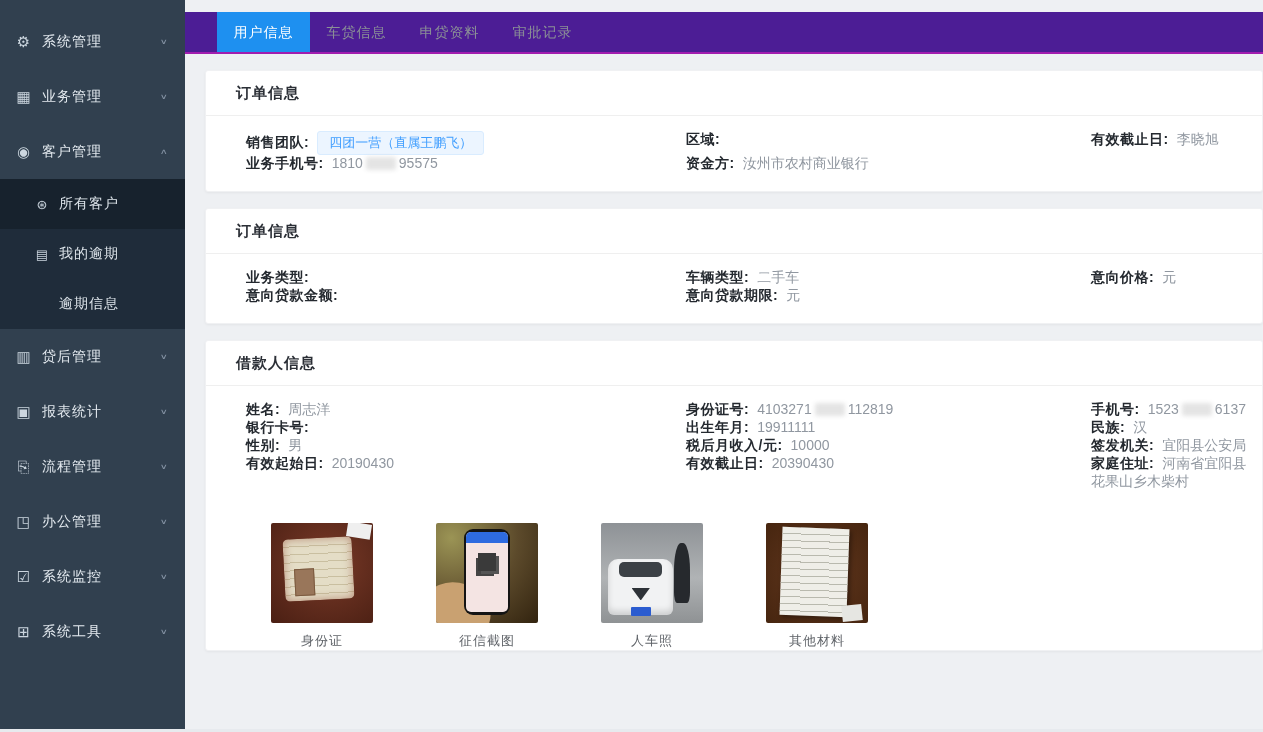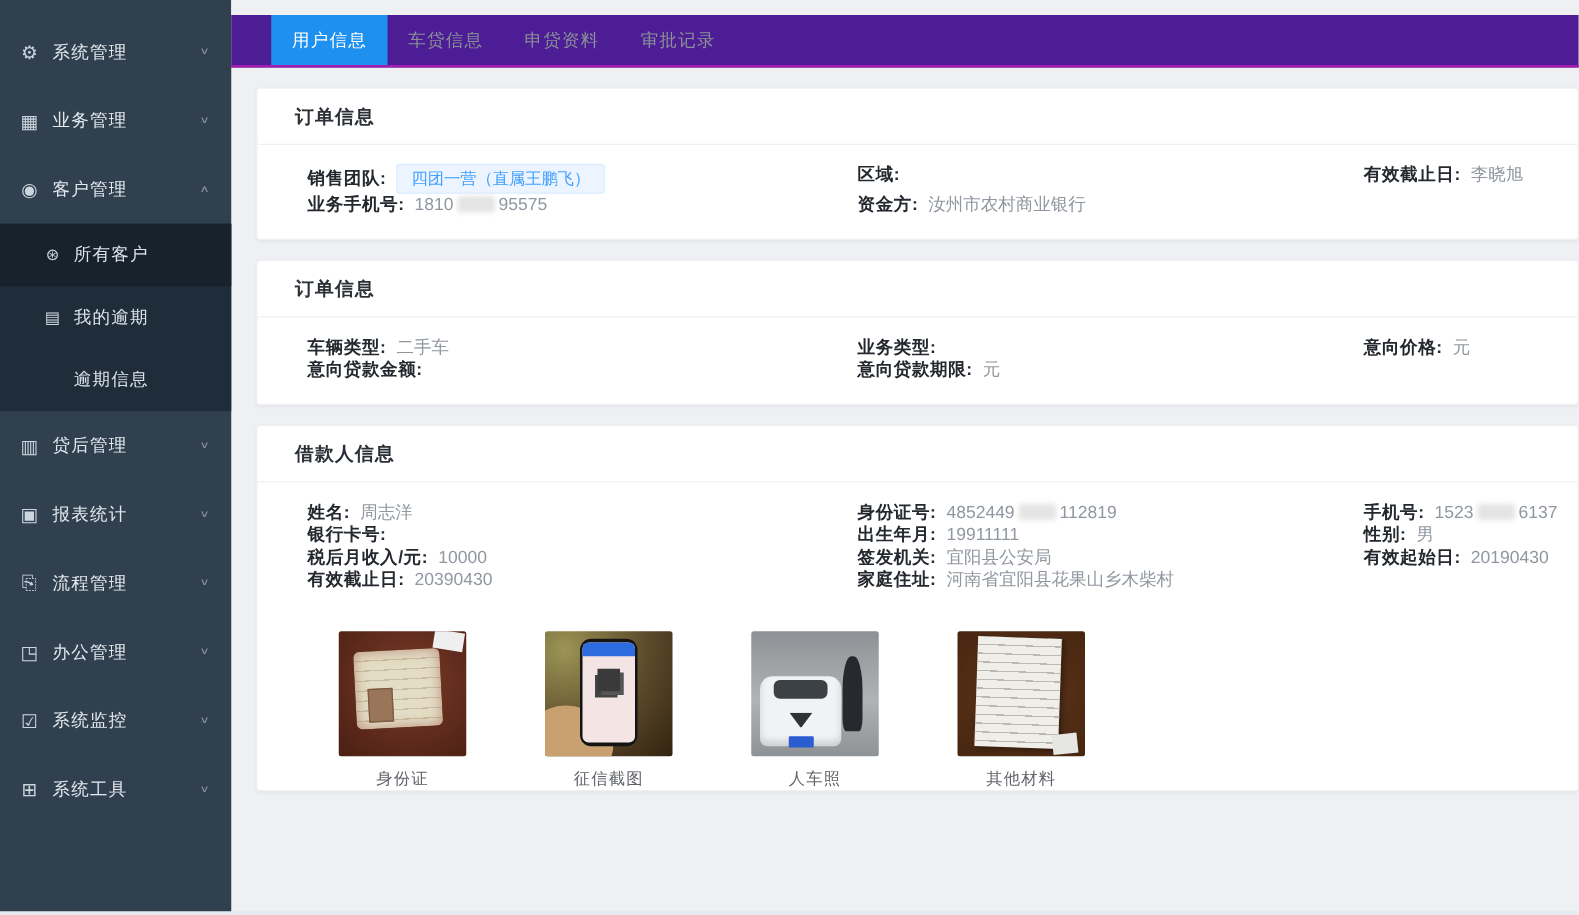--- a/index.html
+++ b/index.html
@@ -171,36 +171,37 @@
             <div class="field-cell"><span class="f-label">区域:</span><span class="f-value"></span></div>
             <div class="field-cell"><span class="f-label">有效截止日:</span><span class="f-value">李晓旭</span></div>
             <div class="field-cell"><span class="f-label">业务手机号:</span><span class="f-value"><span>1810</span><span class="blur-chip"></span><span>95575</span></span></div>
             <div class="field-cell"><span class="f-label">资金方:</span><span class="f-value">汝州市农村商业银行</span></div>
             <div class="field-cell"><span class="f-value"></span></div>
           </div>
         </section>
         <section class="card">
           <div class="card-title">订单信息</div>
           <div class="field-grid">
+            <div class="field-cell"><span class="f-label">业务类型:</span><span class="f-value"></span></div>
             <div class="field-cell"><span class="f-label">车辆类型:</span><span class="f-value">二手车</span></div>
-            <div class="field-cell"><span class="f-label">业务类型:</span><span class="f-value"></span></div>
             <div class="field-cell"><span class="f-label">意向价格:</span><span class="f-value">元</span></div>
             <div class="field-cell"><span class="f-label">意向贷款金额:</span><span class="f-value"></span></div>
             <div class="field-cell"><span class="f-label">意向贷款期限:</span><span class="f-value">元</span></div>
             <div class="field-cell"><span class="f-value"></span></div>
           </div>
         </section>
         <section class="card">
           <div class="card-title">借款人信息</div>
           <div class="field-grid">
             <div class="field-cell"><span class="f-label">姓名:</span><span class="f-value">周志洋</span></div>
-            <div class="field-cell"><span class="f-label">身份证号:</span><span class="f-value"><span>4852449</span><span class="blur-chip"></span><span>112819</span></span></div>
+            <div class="field-cell"><span class="f-label">身份证号:</span><span class="f-value"><span>4103271</span><span class="blur-chip"></span><span>112819</span></span></div>
             <div class="field-cell"><span class="f-label">手机号:</span><span class="f-value"><span>1523</span><span class="blur-chip"></span><span>6137</span></span></div>
             <div class="field-cell"><span class="f-label">银行卡号:</span><span class="f-value"></span></div>
             <div class="field-cell"><span class="f-label">出生年月:</span><span class="f-value">19911111</span></div>
+            <div class="field-cell"><span class="f-label">民族:</span><span class="f-value">汉</span></div>
             <div class="field-cell"><span class="f-label">性别:</span><span class="f-value">男</span></div>
             <div class="field-cell"><span class="f-label">税后月收入/元:</span><span class="f-value">10000</span></div>
             <div class="field-cell"><span class="f-label">签发机关:</span><span class="f-value">宜阳县公安局</span></div>
             <div class="field-cell"><span class="f-label">有效起始日:</span><span class="f-value">20190430</span></div>
             <div class="field-cell"><span class="f-label">有效截止日:</span><span class="f-value">20390430</span></div>
             <div class="field-cell"><span class="f-label">家庭住址:</span><span class="f-value">河南省宜阳县花果山乡木柴村</span></div>
             <div class="field-cell"><span class="f-value"></span></div>
           </div>
           <div class="photo-row">
             <div class="photo-item">

